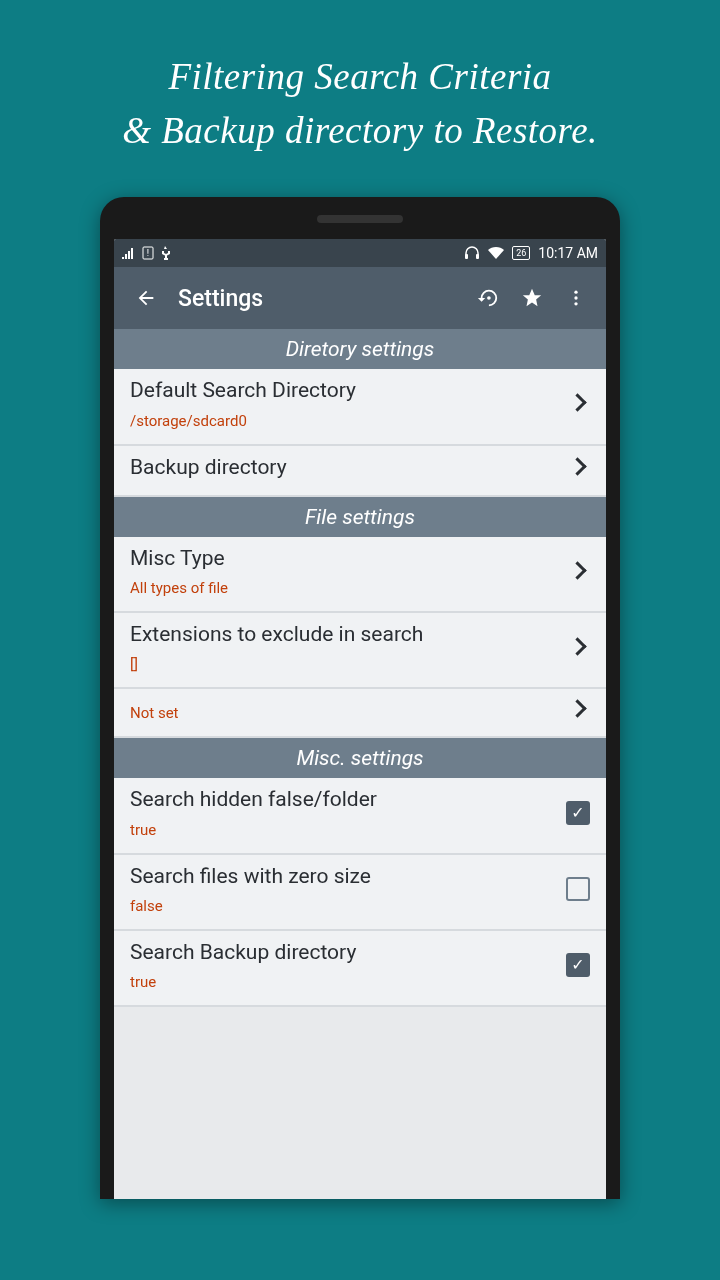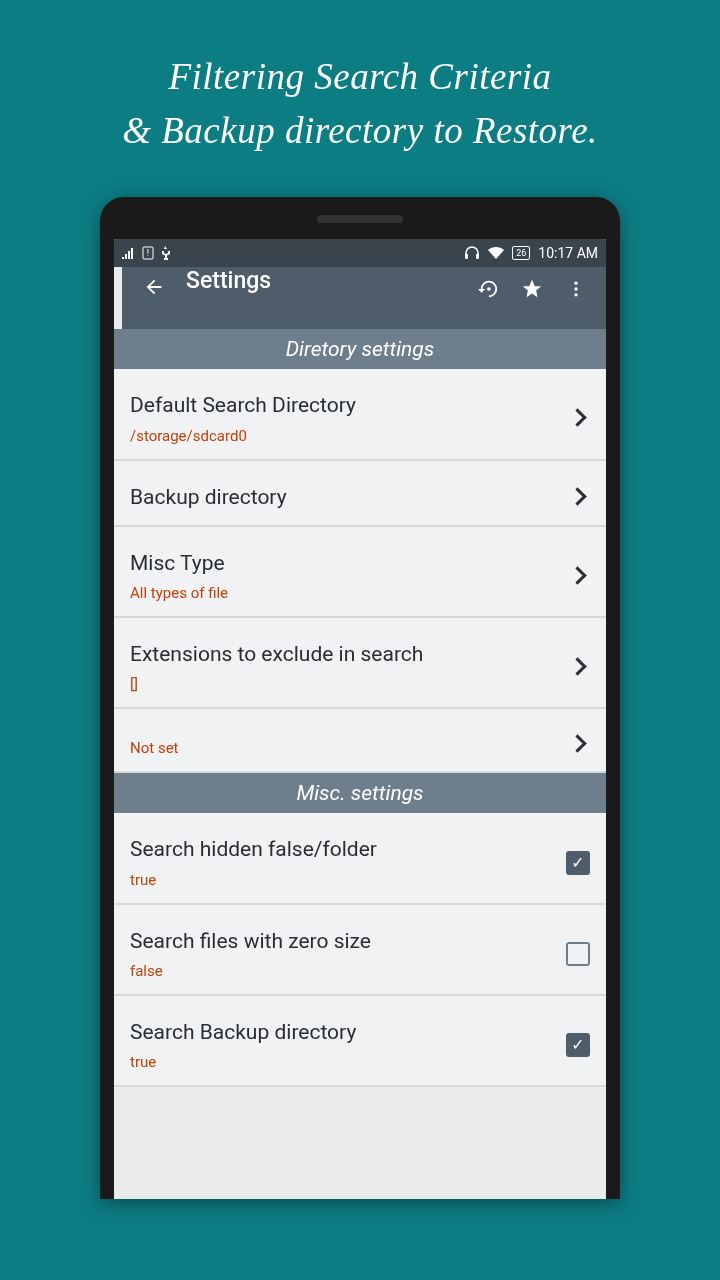--- a/index.html
+++ b/index.html
@@ -60,24 +60,23 @@
     border: 1px solid #fff;
     border-radius: 2px;
     font-size: 9px;
     padding: 0 3px;
     line-height: 12px;
   }
   .app-bar {
     background: #4f5d6a;
     height: 62px;
     display: flex;
-    align-items: flex-start;
+    align-items: center;
     padding: 0 8px 0 12px;
     color: #fff;
-    margin-left: 8px;
   }
   .back-btn {
     width: 40px;
     height: 40px;
     display: flex;
     align-items: center;
     justify-content: center;
     cursor: pointer;
   }
   .app-title {
@@ -97,21 +96,21 @@
   .section-header {
     background: #6e7e8c;
     color: #ffffff;
     text-align: center;
     font-style: italic;
     font-size: 21px;
     padding: 8px 0;
   }
   .setting-row {
     background: #f0f2f4;
-    padding: 23px 16px 14px 16px;
+    padding: 8px 16px 14px 16px;
     display: flex;
     align-items: center;
     cursor: pointer;
     border-bottom: 2px solid #d6dade;
   }
   .setting-text { flex: 1; }
   .setting-title {
     font-size: 21px;
     color: #2a2e33;
     line-height: 1.3;
@@ -236,20 +235,21 @@
       </div>
       <span class="chevron"></span>
     </div>
     <div class="setting-row">
       <div class="setting-text">
         <div class="setting-title">Backup directory</div>
       </div>
       <span class="chevron"></span>
     </div>
 
+    <div class="section-header">File settings</div>
     <div class="setting-row">
       <div class="setting-text">
         <div class="setting-title">Misc Type</div>
         <div class="setting-sub">All types of file</div>
       </div>
       <span class="chevron"></span>
     </div>
     <div class="setting-row">
       <div class="setting-text">
         <div class="setting-title">Extensions to exclude in search</div>

